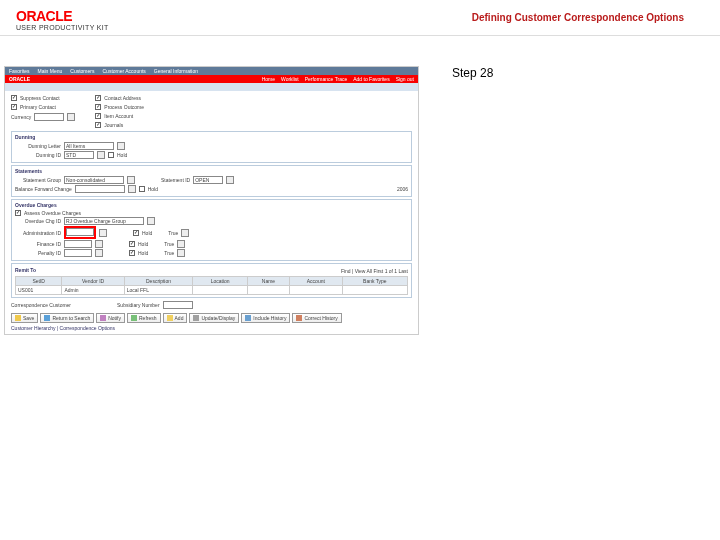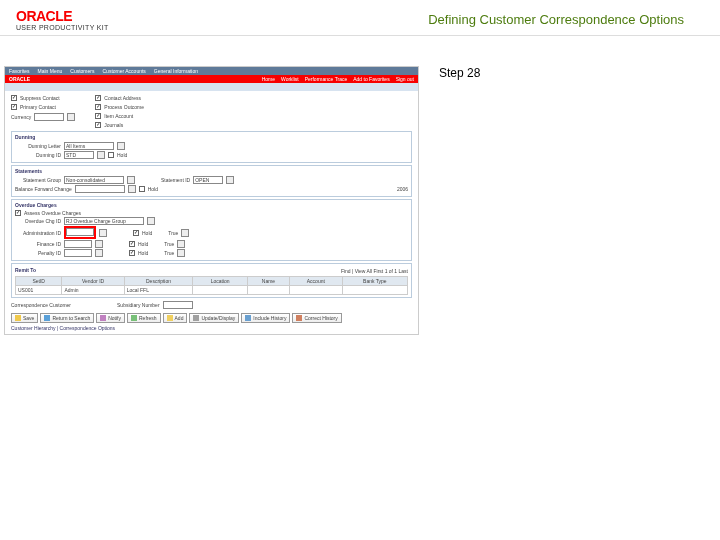--- a/index.html
+++ b/index.html
@@ -1,22 +1,22 @@
 <!DOCTYPE html>
 <html><head>
 <meta charset="utf-8">
 <style>
   * { box-sizing: border-box; margin: 0; padding: 0; }
   body { width: 720px; height: 540px; background: #fff; font-family: Arial, sans-serif; font-size: 11px; color: #333; position: relative; }
   .header { padding: 8px 16px 4px 16px; display: flex; justify-content: space-between; align-items: flex-start; border-bottom: 1px solid #ddd; }
   .logo-block { display: flex; flex-direction: column; }
   .oracle-logo { color: #f80000; font-weight: bold; font-size: 14px; letter-spacing: -0.5px; }
   .upk { font-size: 7px; color: #333; letter-spacing: 0.3px; }
-  .page-title { font-size: 13px; color: #4d7c0f; padding-top: 4px; padding-right: 20px; }
-  .content-row { display: flex; margin-top: 30px; }
+  .page-title { font-size: 10px; color: #b91c1c; padding-top: 4px; padding-right: 20px; font-weight: bold; }
+  .content-row { display: flex; margin-top: 30px; gap: 13px; }
   .app-pane { width: 415px; margin-left: 4px; border: 1px solid #ccc; background: #fff; font-size: 5px; color: #444; }
   .app-topmenu { background: #5f7a99; color: #fff; padding: 1px 4px; display: flex; gap: 8px; font-size: 5px; }
   .app-redbar { background: #f80000; color: #fff; padding: 1px 4px; display: flex; justify-content: space-between; font-size: 5px; }
   .app-redbar .rlinks { display: flex; gap: 6px; }
   .app-lightbar { background: #d7e3f0; padding: 1px 4px; font-size: 5px; }
   .app-body { padding: 3px 6px; }
   .sec { border: 1px solid #bcd; margin: 2px 0; padding: 2px 3px; }
   .sec-h { color: #336; font-weight: bold; font-size: 5px; margin-bottom: 2px; }
   .row { display: flex; align-items: center; gap: 3px; margin: 1px 0; }
   .lbl { font-size: 5px; color: #444; min-width: 46px; text-align: right; }

